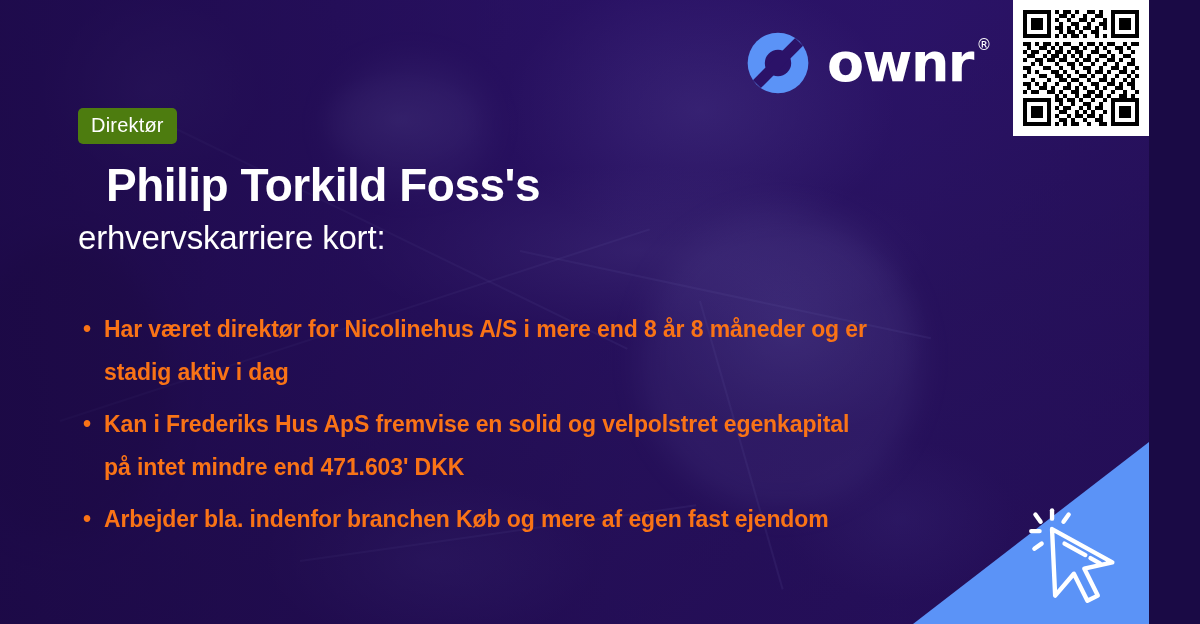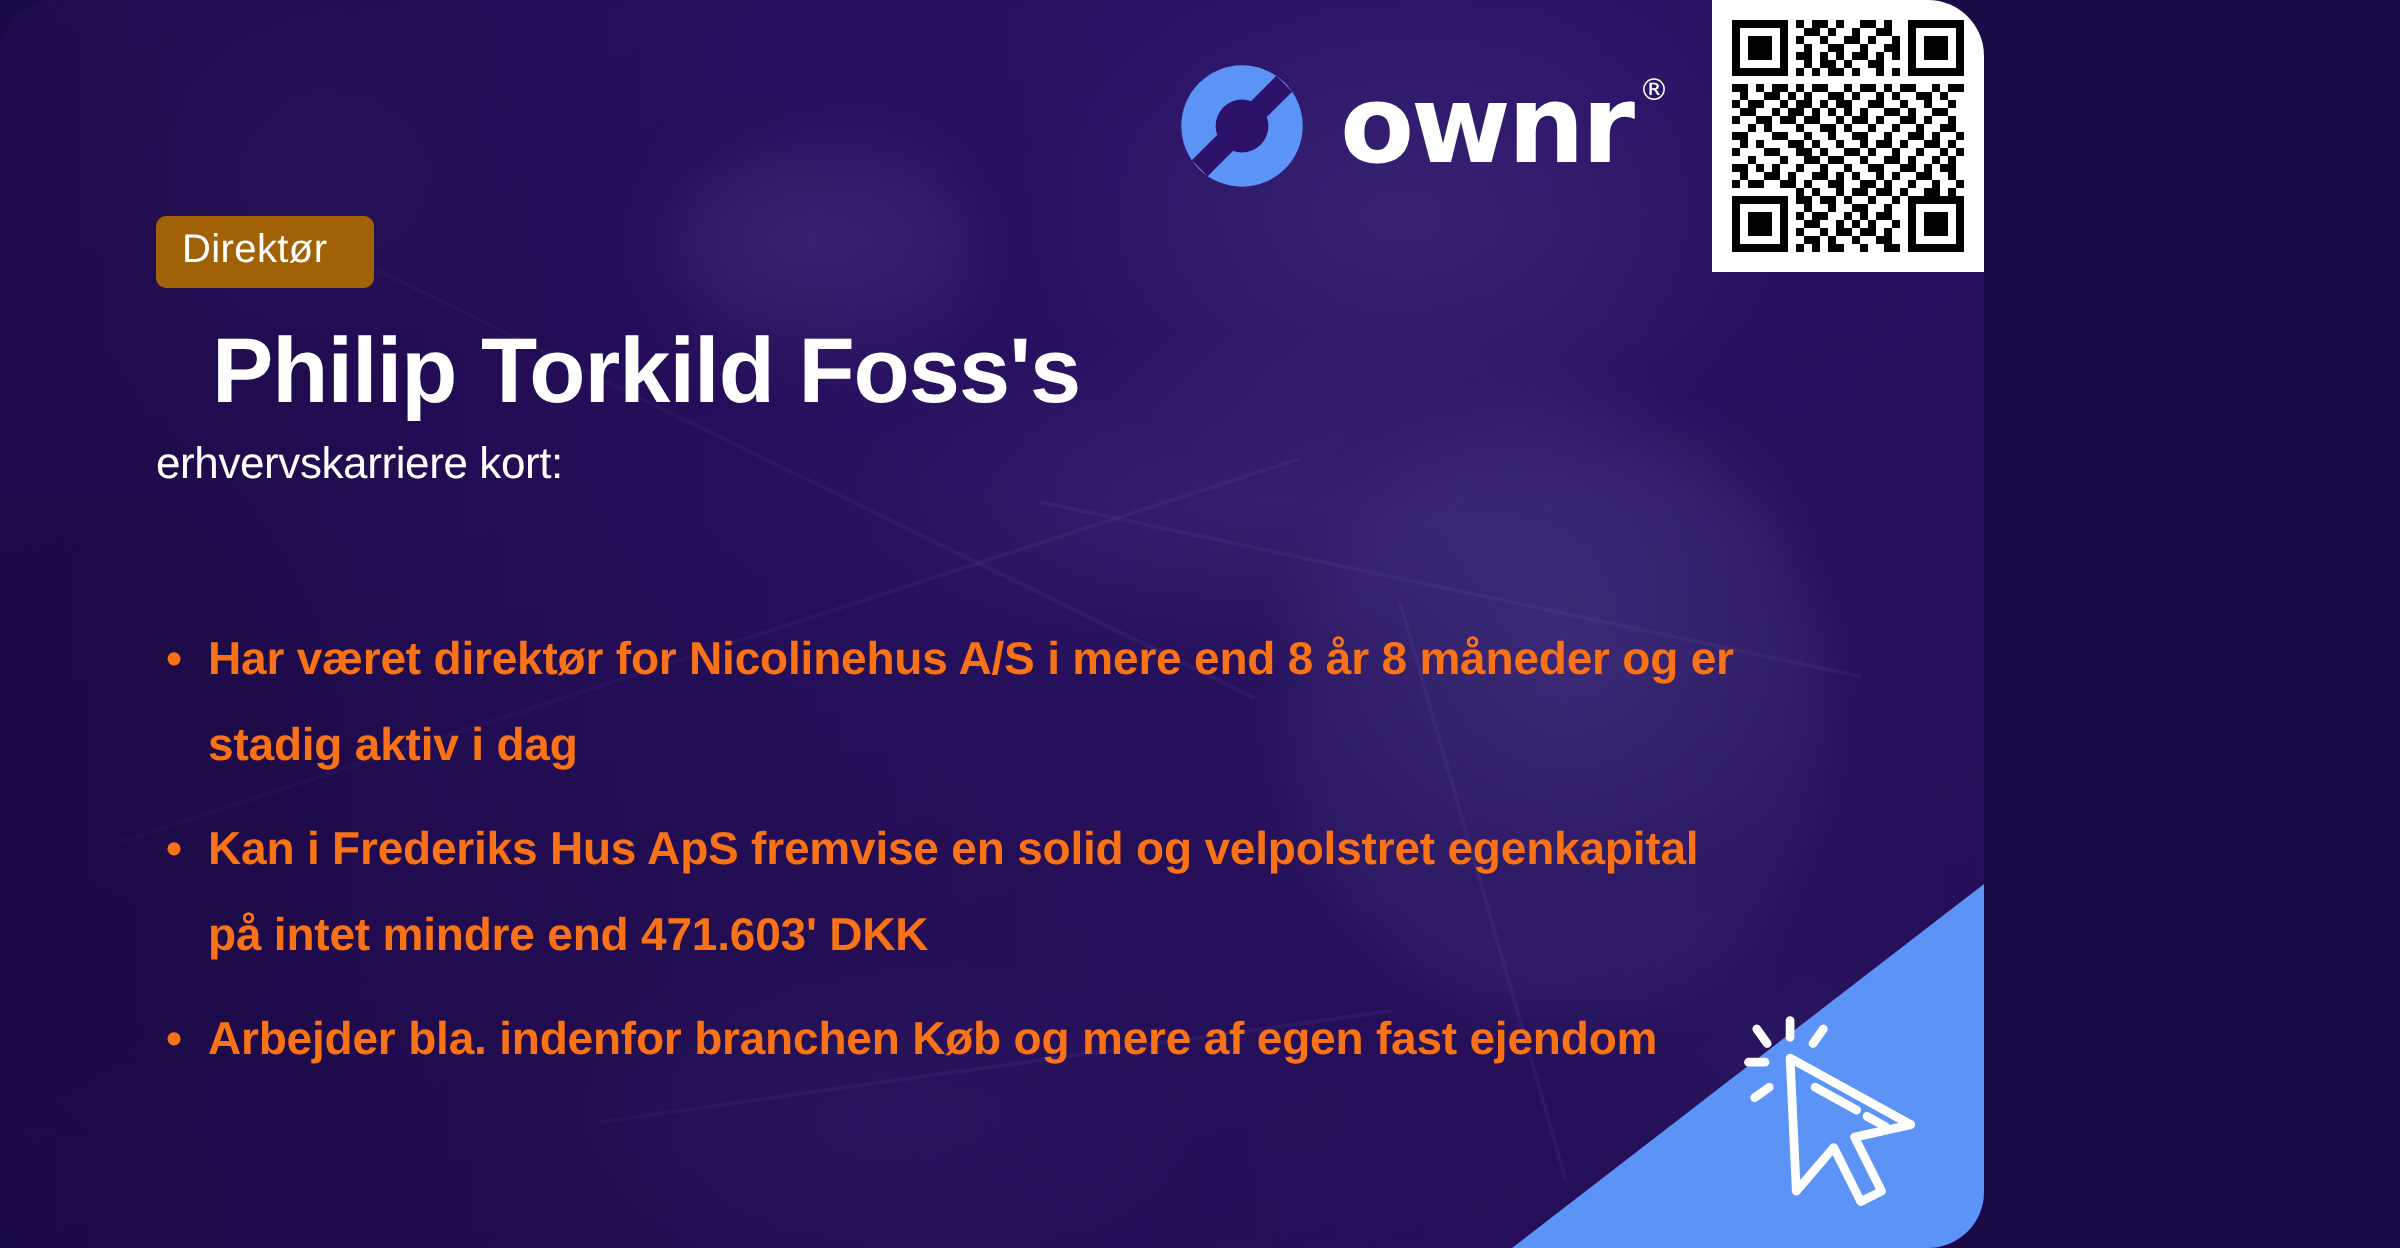--- a/index.html
+++ b/index.html
@@ -6,25 +6,24 @@
     margin: 0;
     padding: 0;
     background: #1a0a45;
   }
   body {
     font-family: "Liberation Sans", sans-serif;
   }
 
   #card {
     position: relative;
-    width: 992px;
+    width: 1149px;
     height: 624px;
     overflow: hidden;
     background: #281060;
-    border-radius: 28px;
   }
 
   
   .bg-photo {
     position: absolute;
     inset: 0;
     background:
       
       radial-gradient(ellipse 120px 70px at 400px 120px, rgba(120,110,190,0.30), rgba(120,110,190,0) 70%),
       
@@ -122,41 +121,41 @@
 
   
   .content {
     position: absolute;
     left: 78px;
     top: 108px;
     width: 800px;
   }
   .badge {
     display: inline-block;
-    background: #a16207;
+    background: #4d7c0f;
     color: #ffffff;
     font-size: 20px;
     line-height: 1;
-    padding: 7px 23px 9px 13px;
+    padding: 7px 13px 9px 13px;
     border-radius: 5px;
     letter-spacing: 0.2px;
   }
   .title {
     color: #ffffff;
     font-size: 46px;
     font-weight: bold;
     line-height: 1.06;
     margin-top: 17px;
     letter-spacing: -0.5px;
     white-space: nowrap;
     margin-left: 28px;
   }
   .subtitle {
     color: #ffffff;
-    font-size: 22px;
+    font-size: 33px;
     font-weight: normal;
     line-height: 1.15;
     margin-top: 9px;
     letter-spacing: -0.2px;
   }
 
   .bullets {
     position: absolute;
     left: 78px;
     top: 308px;

